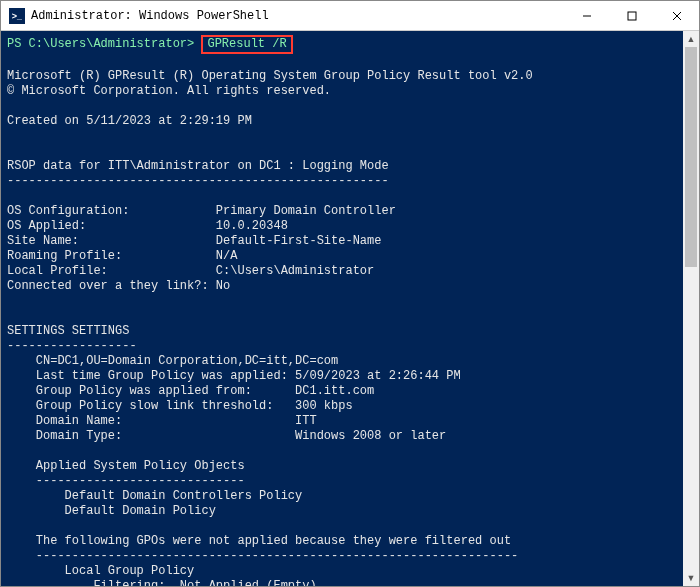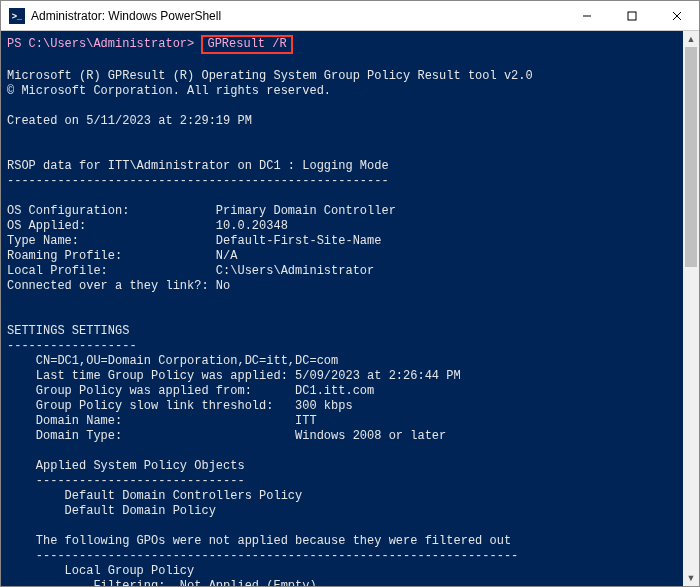--- a/index.html
+++ b/index.html
@@ -40,21 +40,21 @@
     background: #012456;
     color: #fff;
     font-size: 9px;
     display: flex;
     align-items: center;
     justify-content: center;
     font-weight: bold;
     font-family: sans-serif;
   }
   .title-text {
-    font-family: Liberation Sans, sans-serif;
+    font-family: Liberation Mono, monospace;
     font-size: 12px;
     color: #000;
   }
   .title-buttons {
     display: flex;
     height: 100%;
   }
   .title-btn {
     width: 45px;
     height: 100%;
@@ -74,21 +74,21 @@
     overflow: hidden;
   }
   .terminal {
     flex: 1;
     padding: 4px 6px;
     color: #e6e6e6;
     white-space: pre;
     line-height: 1.25;
     overflow: hidden;
   }
-  .prompt-line { color: #f9a8d4; }
+  .prompt-line { color: #86efac; }
   .highlight {
     border: 2px solid #ff3b30;
     padding: 0 4px;
     display: inline-block;
   }
   .scrollbar {
     width: 16px;
     background: #f0f0f0;
     display: flex;
     flex-direction: column;
@@ -150,21 +150,21 @@
 <span>© Microsoft Corporation. All rights reserved.</span>
 
 <span>Created on ‎5/‎11/‎2023 at 2:29:19 PM</span>
 
 
 <span>RSOP data for ITT\Administrator on DC1 : Logging Mode</span>
 <span>-----------------------------------------------------</span>
 
 <span><span>OS Configuration:            </span><span>Primary Domain Controller</span></span>
 <span><span>OS Applied:                  </span><span>10.0.20348</span></span>
-<span><span>Type Name:                   </span><span>Default-First-Site-Name</span></span>
+<span><span>Site Name:                   </span><span>Default-First-Site-Name</span></span>
 <span><span>Roaming Profile:             </span><span>N/A</span></span>
 <span><span>Local Profile:               </span><span>C:\Users\Administrator</span></span>
 <span><span>Connected over a they link?: </span><span>No</span></span>
 
 
 <span>SETTINGS SETTINGS</span>
 <span>------------------</span>
 <span>    CN=DC1,OU=Domain Corporation,DC=itt,DC=com</span>
 <span>    Last time Group Policy was applied: 5/09/2023 at 2:26:44 PM</span>
 <span>    Group Policy was applied from:      DC1.itt.com</span>

